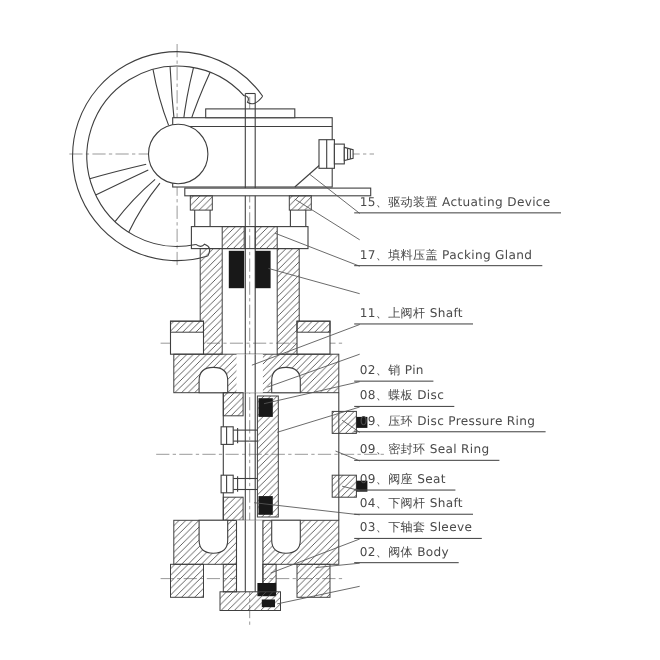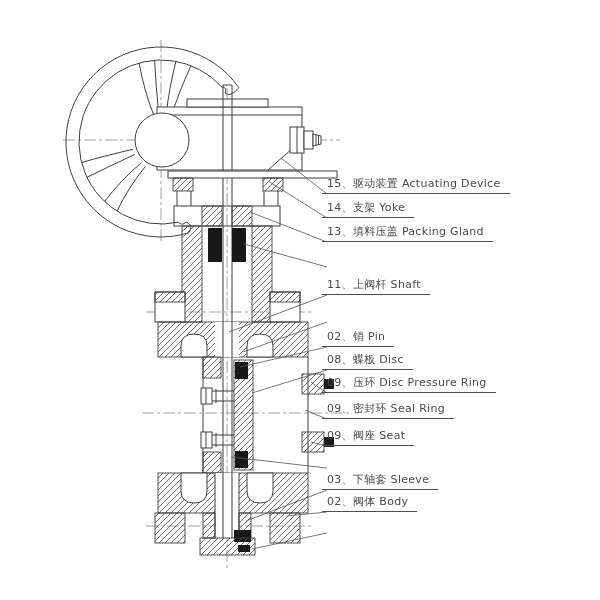--- a/index.html
+++ b/index.html
@@ -192,24 +192,24 @@
     <line class="ld" x1="305" y1="410" x2="327" y2="419"></line>
     <line class="ld" x1="311" y1="442" x2="327" y2="446"></line>
     <line class="ld" x1="231" y1="457" x2="327" y2="468"></line>
     <line class="ld" x1="246" y1="521" x2="327" y2="490"></line>
     <line class="ld" x1="287" y1="516" x2="327" y2="512"></line>
     <line class="ld" x1="252" y1="549" x2="327" y2="533"></line>
   </g>
 </svg>
 
   <div class="part-row" style="top:177px">15、驱动装置 Actuating Device</div>
-  <div class="part-row" style="top:201px">14、支架 Yoke</div>
-  <div class="part-row" style="top:225px">13、填料压盖 Packing Gland</div>
+  <div class="part-row" style="top:225px">17、填料压盖 Packing Gland</div>
   <div class="part-row" style="top:278px">11、上阀杆 Shaft</div>
   <div class="part-row" style="top:330px">02、销 Pin</div>
   <div class="part-row" style="top:353px">08、蝶板 Disc</div>
   <div class="part-row" style="top:376px">09、压环 Disc Pressure Ring</div>
   <div class="part-row" style="top:402px">09、密封环 Seal Ring</div>
   <div class="part-row" style="top:429px">09、阀座 Seat</div>
+  <div class="part-row" style="top:451px">04、下阀杆 Shaft</div>
   <div class="part-row" style="top:473px">03、下轴套 Sleeve</div>
   <div class="part-row" style="top:495px">02、阀体 Body</div>
 
 </div>
 
 </body></html>

